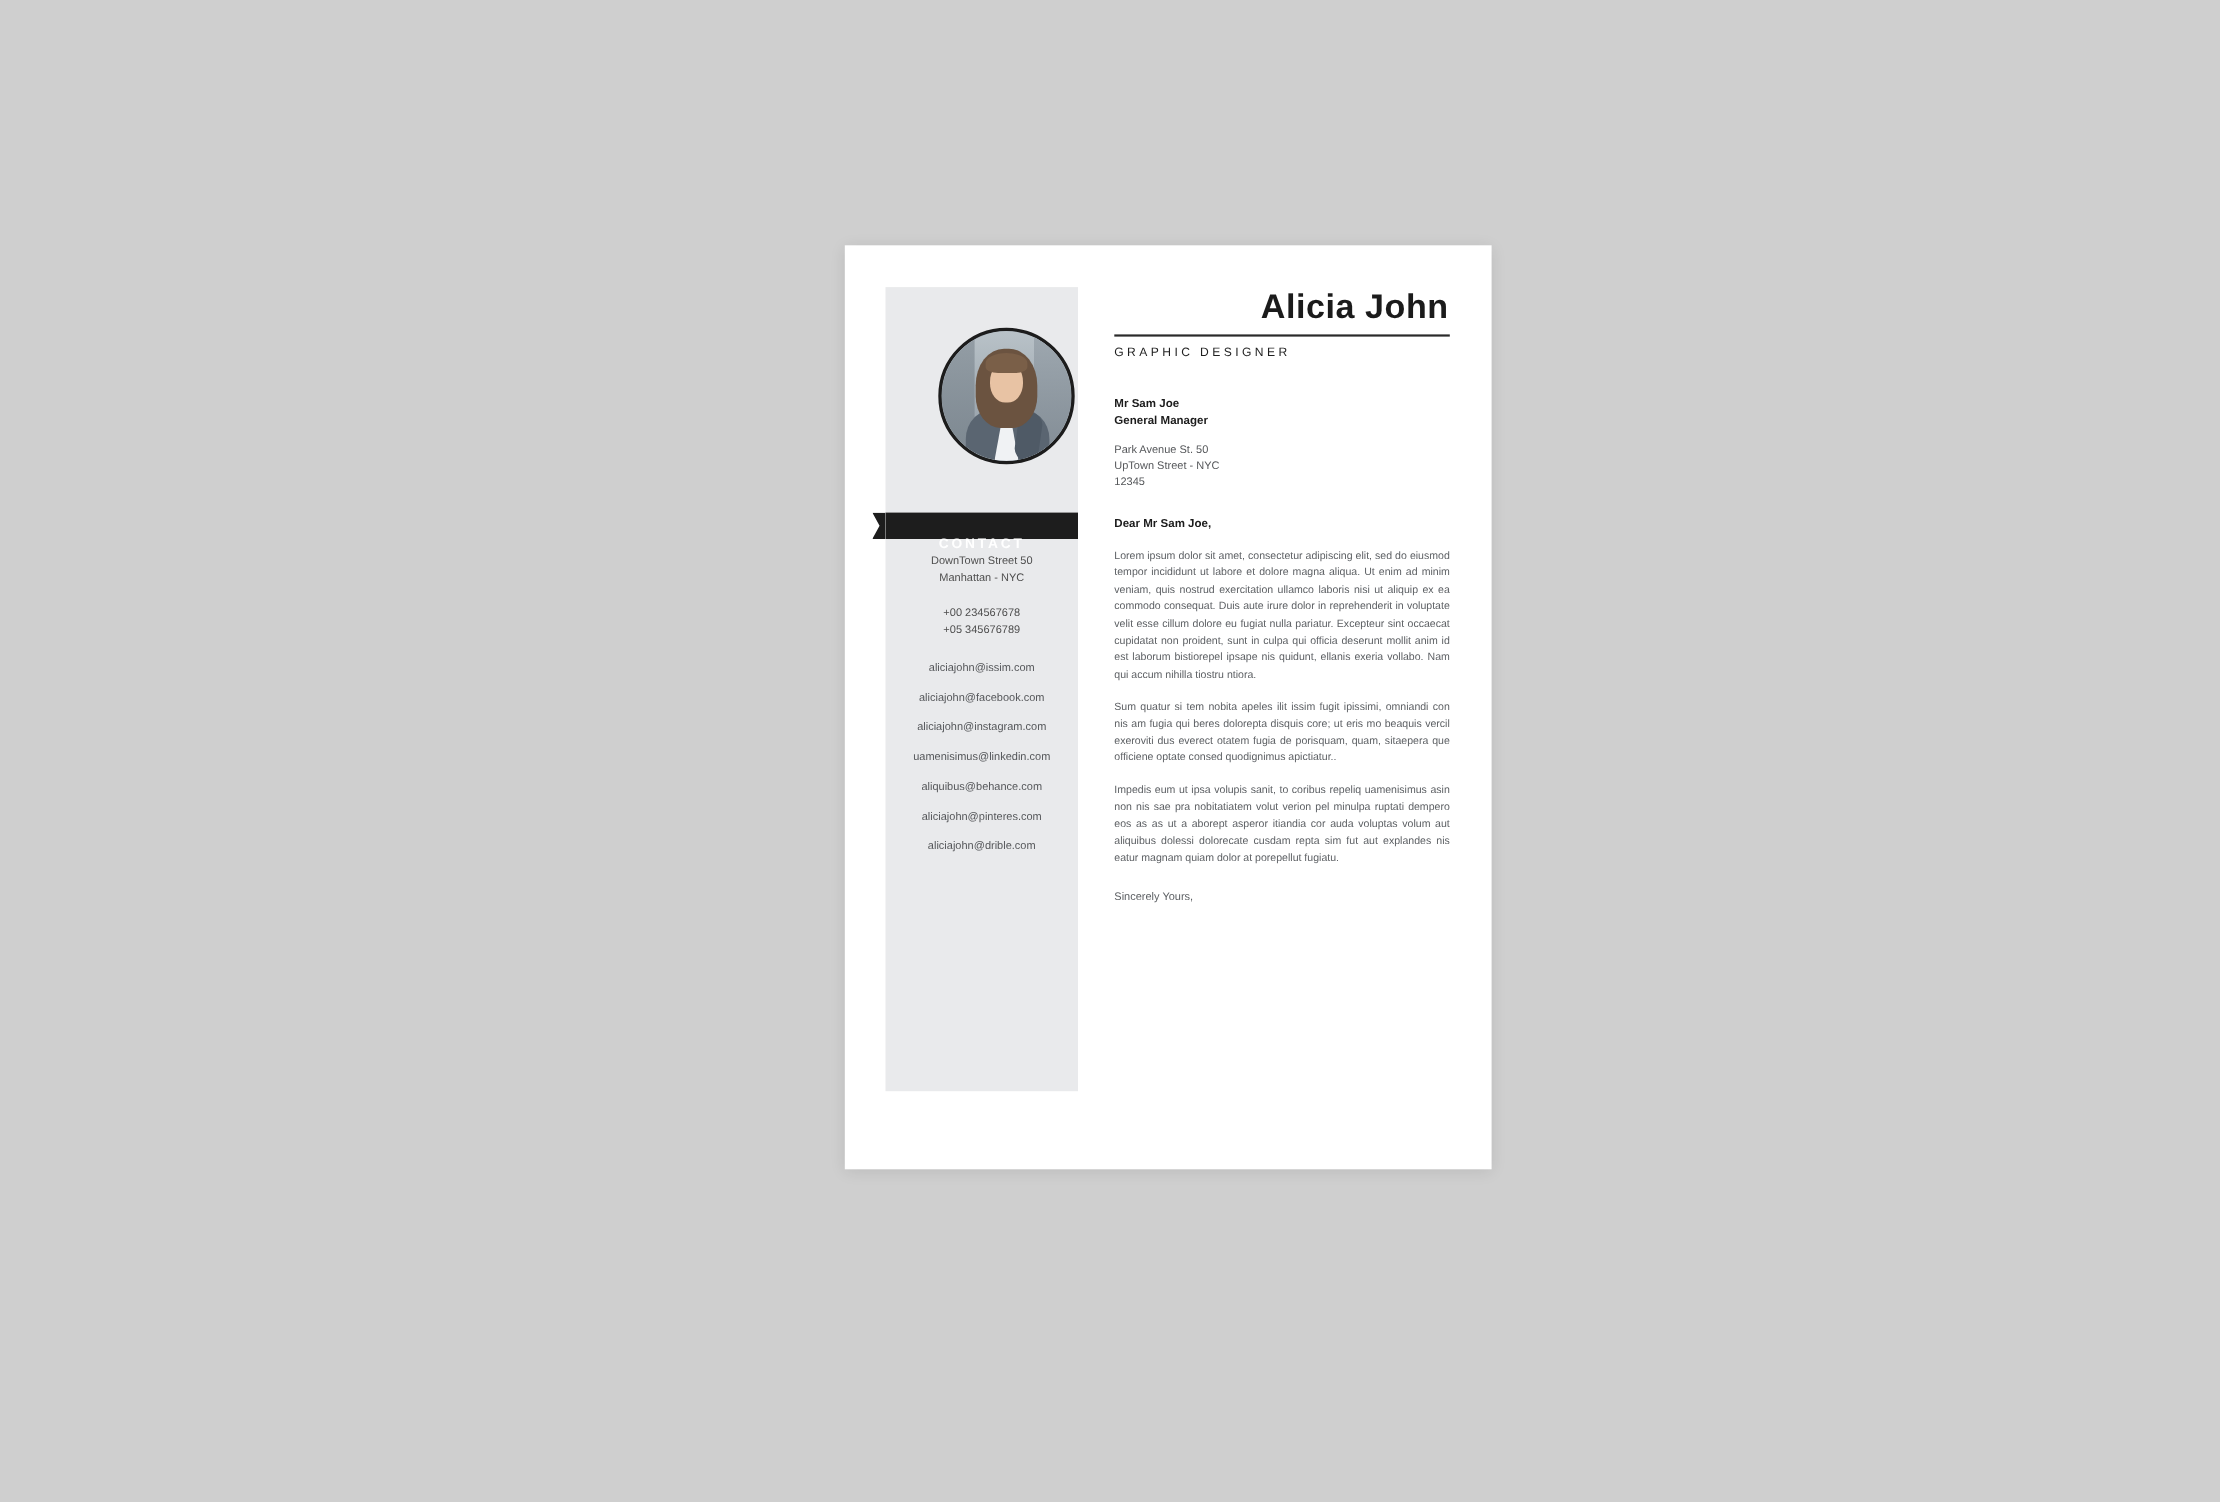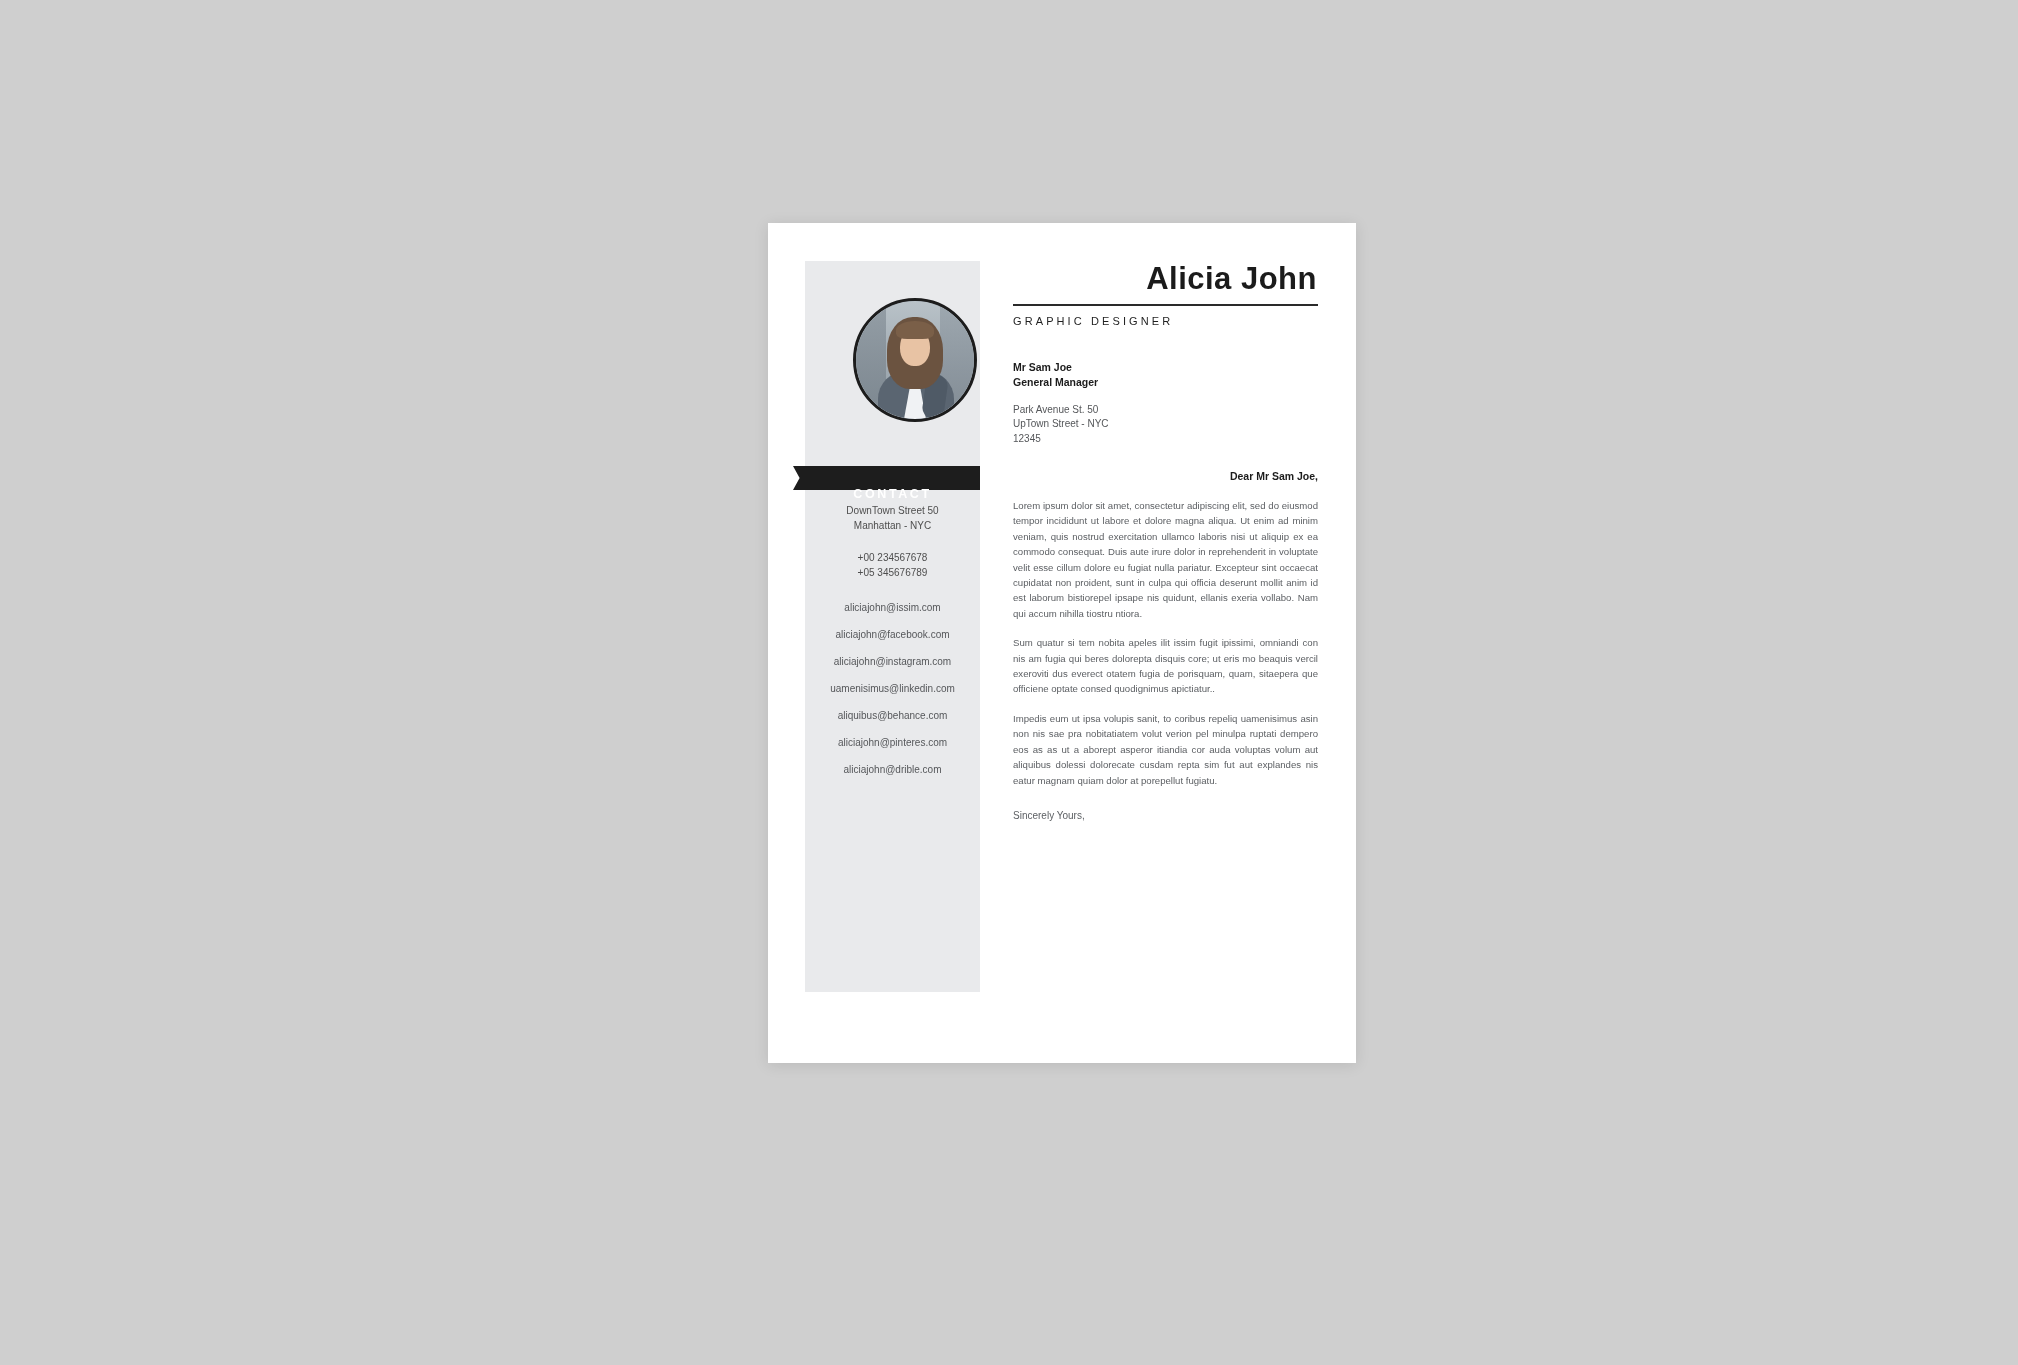--- a/index.html
+++ b/index.html
@@ -212,21 +212,20 @@
     font-size: 10px;
     color: #55575a;
     line-height: 14.5px;
   }
 
   .salutation {
     margin-top: 24px;
     font-size: 10.5px;
     font-weight: 700;
     color: #1c1c1c;
-    text-align: right;
   }
 
   .body-par {
     margin-top: 14px;
     font-size: 9.6px;
     color: #5d6064;
     line-height: 15.4px;
     text-align: justify;
   }
   .body-par.first { margin-top: 16px; }

